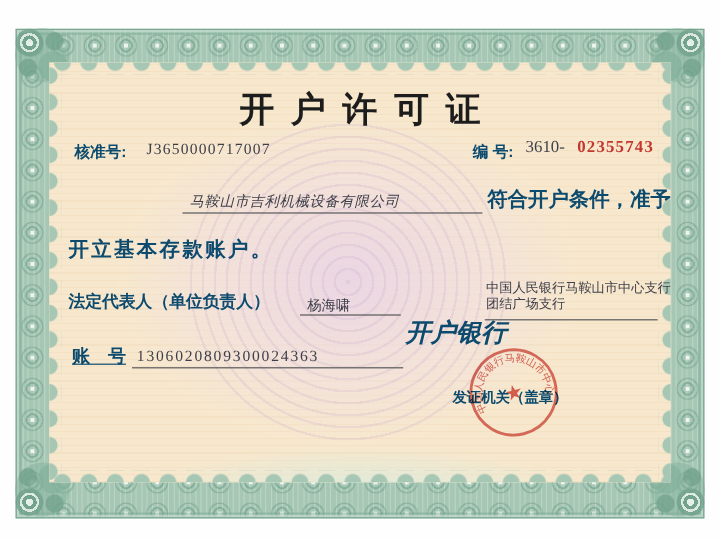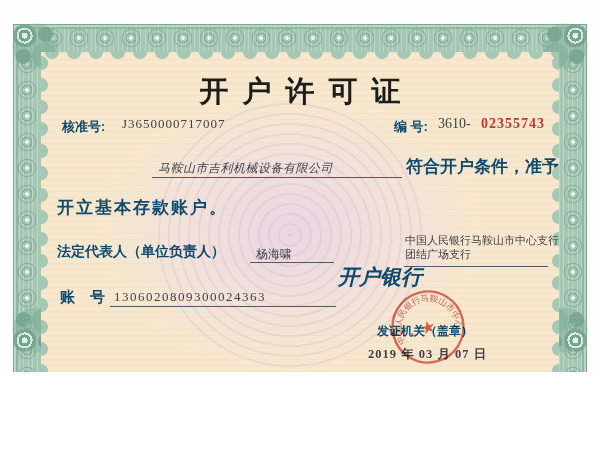--- a/index.html
+++ b/index.html
@@ -1,16 +1,16 @@
 <!DOCTYPE html>
 <html><head>
 <meta charset="utf-8">
 <style>
   html,body{margin:0;padding:0;}
-  .page{position:relative;width:600px;height:372px;background:#fefefe;overflow:hidden;
+  .page{position:relative;width:600px;height:450px;background:#fefefe;overflow:hidden;
         font-family:"Liberation Sans",sans-serif;}
   
   .band{position:absolute;left:13px;top:24px;width:572px;height:406px;
         background-color:#a7c7b5;
         background-image:
           radial-gradient(circle at 13px 13px, rgba(255,255,255,.8) 0 2px, rgba(111,162,140,0) 2px 4px,
             rgba(104,155,133,.6) 4px 5.5px, rgba(255,255,255,0) 5.5px 8px, rgba(104,155,133,.5) 8px 9px, transparent 9.5px),
           repeating-linear-gradient(90deg, rgba(255,255,255,.25) 0 1px, transparent 1px 5px);
         background-size:26px 26px,9px 9px;
         border:1px solid #79a891;
@@ -86,26 +86,25 @@
 
   <div class="abs lbl" style="left:57px;top:243px;font-size:14px;">法定代表人（单位负责人）</div>
   <div class="abs val" style="left:256px;top:246px;font-size:12px;">杨海啸</div>
   <div class="uln" style="left:250px;top:262px;width:84px;"></div>
 
   <div class="abs lbl" style="left:338px;top:263px;font-size:21px;font-style:italic;">开户银行</div>
   <div class="abs val" style="left:405px;top:233px;font-size:11px;line-height:14px;">中国人民银行马鞍山市中心支行</div>
   <div class="abs val" style="left:405px;top:247px;font-size:11px;line-height:14px;">团结广场支行</div>
   <div class="uln" style="left:404px;top:266px;width:144px;"></div>
 
-  <div class="abs lbl" style="left:60px;top:288px;font-size:15px;">账　号</div>
+  <div class="abs lbl" style="left:60px;top:288px;font-size:15px;text-decoration:underline;">账　号</div>
   <div class="abs val" style="left:114px;top:289px;font-size:13px;letter-spacing:1.5px;">1306020809300024363</div>
   <div class="uln" style="left:110px;top:306px;width:226px;"></div>
 
   <div class="abs lbl" style="left:377px;top:323px;font-size:12px;">发证机关（盖章）</div>
-  <div class="abs val" style="left:368px;top:346px;font-size:12.5px;font-weight:600;letter-spacing:1px;">2019 年 03 月 07 日</div>
 
   <div class="seal">
     <svg width="78" height="78" viewBox="0 0 78 78">
       <circle cx="39" cy="39" r="35.5" fill="none" stroke="#cd372d" stroke-opacity=".78" stroke-width="2.4"></circle>
       <defs>
           <path id="sealArc" d="M 13.5,49 A 27,27 0 1 1 64.5,49"></path>
         </defs>
       <text font-size="8.6" fill="#cd372d" fill-opacity=".85" font-family="Liberation Sans, sans-serif">
         <textPath href="#sealArc" startOffset="0" textLength="118">中国人民银行马鞍山市中心支行</textPath>
       </text>

